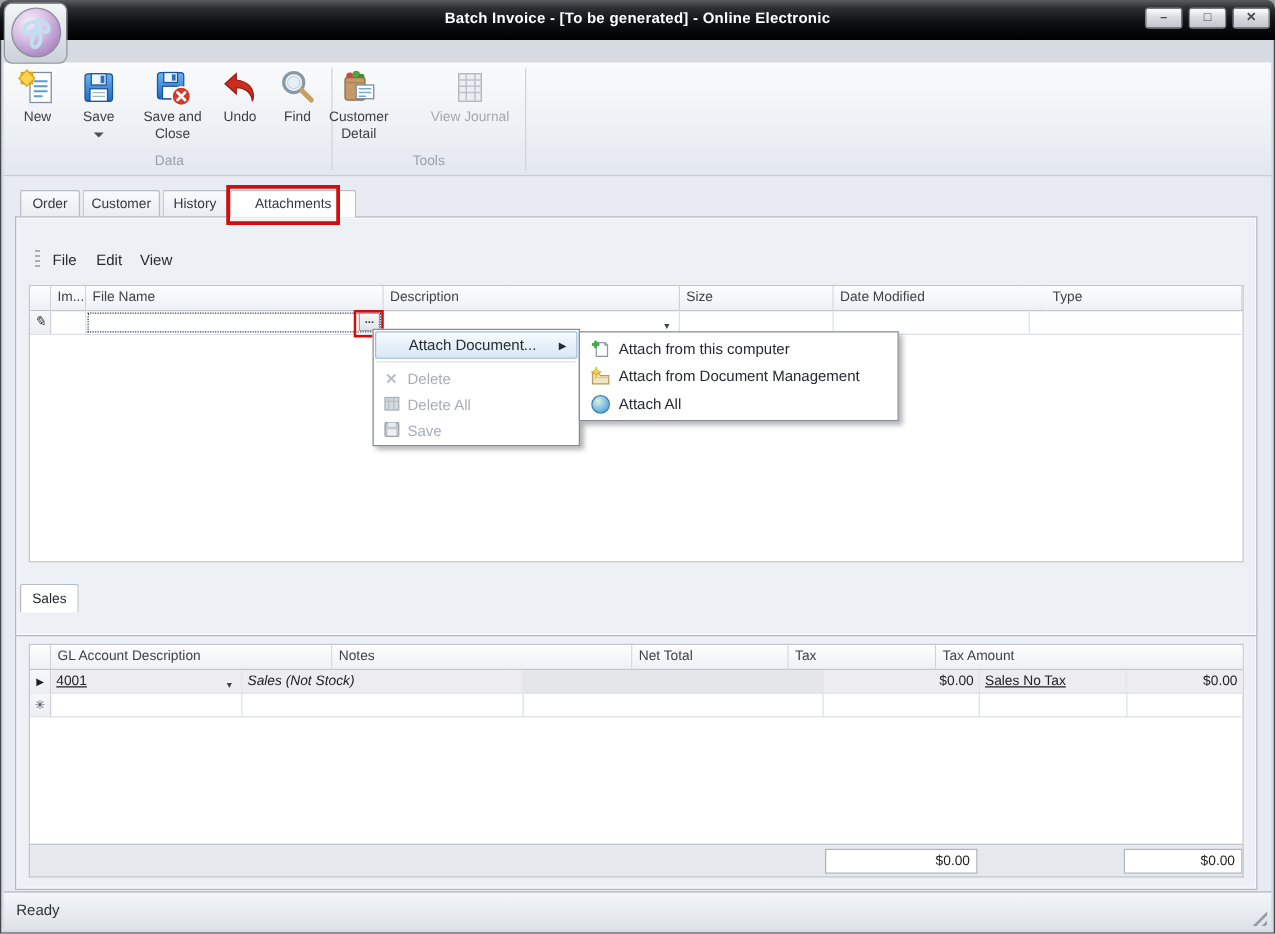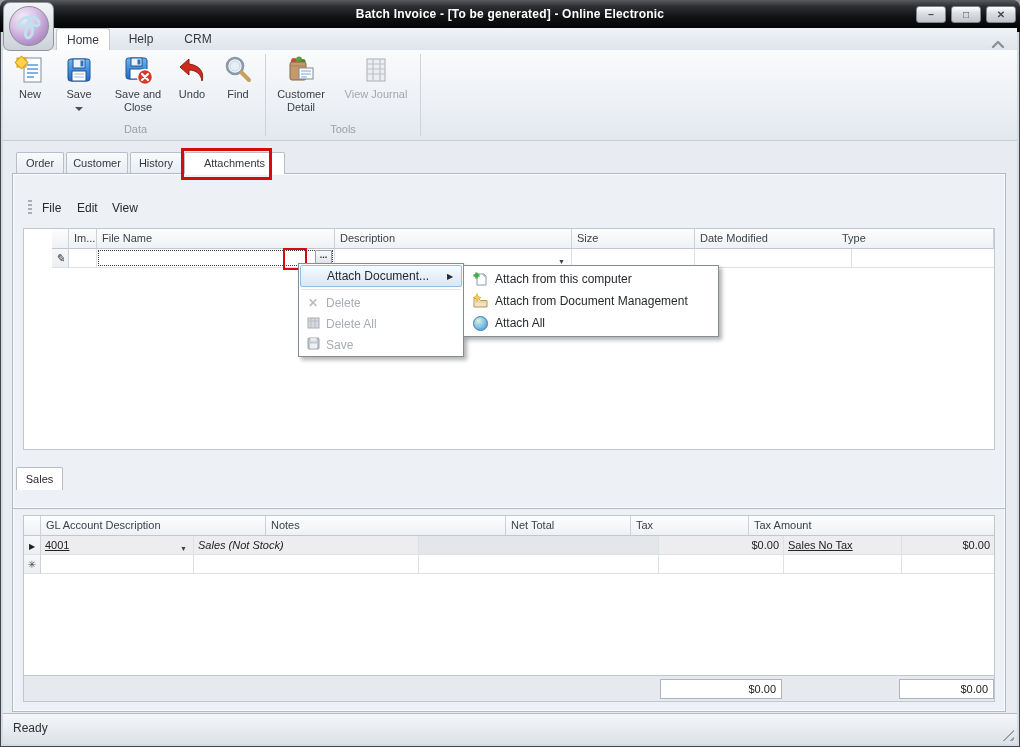--- a/index.html
+++ b/index.html
@@ -59,21 +59,21 @@
   .sales-panel{left:12px;top:489px;width:994px;height:223px;}
 
   
   .tstrip{position:absolute;left:3px;top:21px;right:3px;height:26px;}
   .grip{position:absolute;left:12px;top:5px;width:4px;height:15px;
     background:repeating-linear-gradient(#a9afb9 0 2px,transparent 2px 4px);}
   .menu-item{position:absolute;top:0;height:26px;line-height:26px;font-size:12px;color:#26292e;cursor:default;}
 
   
   .grid{position:absolute;background:#fff;border:1px solid #c2c7cf;box-sizing:border-box;}
-  .att-grid{left:10px;top:54px;width:972px;height:222px;padding-left:28px;}
+  .att-grid{left:10px;top:54px;width:972px;height:222px;}
   .sales-grid{left:10px;top:25px;width:972px;height:161px;}
   .g-head{display:flex;height:20px;}
   .g-hcell{box-sizing:border-box;background:linear-gradient(#fdfdfe,#eef1f4);border-right:1px solid #cdd2d9;
     border-bottom:1px solid #c2c7cf;font-size:11px;color:#3d4248;padding:0 0 0 5px;line-height:19px;overflow:hidden;white-space:nowrap;}
   .g-row{display:flex;height:19px;}
   .g-cell{box-sizing:border-box;border-right:1px solid #dde1e6;border-bottom:1px solid #dde1e6;font-size:11px;color:#222;
     line-height:18px;padding:0 4px;overflow:hidden;white-space:nowrap;position:relative;}
   .ind{background:linear-gradient(#f6f7f9,#eceef2);border-right:1px solid #cdd2d9;text-align:center;padding:0;}
   .pencil{font-style:italic;font-size:11px;color:#2c2f33;}
   .editcell{padding:0;}
@@ -147,30 +147,20 @@
       <svg width="30" height="30" viewBox="0 0 30 30">
         <g fill="none" stroke="#bfe0ef" stroke-width="3" stroke-linecap="round">
           <ellipse cx="10" cy="11" rx="6" ry="3.4" transform="rotate(-35 10 11)"></ellipse>
           <ellipse cx="20" cy="10" rx="6" ry="3.4" transform="rotate(40 20 10)"></ellipse>
           <ellipse cx="15" cy="21" rx="3.4" ry="6" transform="rotate(15 15 21)"></ellipse>
         </g>
       </svg>
     </div>
   </div>
 
-  <div class="ribbon-tabs">
-    <div class="rtab active" style="left:53px;width:54px;">Home</div>
-    <div class="rtab" style="left:115px;width:46px;">Help</div>
-    <div class="rtab" style="left:171px;width:48px;">CRM</div>
-    <span class="collapse-icon">
-      <svg width="14" height="9" viewBox="0 0 14 9">
-          <path d="M2 7 L7 2 L12 7" fill="none" stroke="#8b919a" stroke-width="2.4" stroke-linecap="round" stroke-linejoin="round"></path>
-        </svg>
-    </span>
-  </div>
 
   <div class="ribbon-body">
 
     <div class="rbtn" style="left:5px;width:44px;">
       <span class="ricon">
         <svg width="32" height="32" viewBox="0 0 32 32">
           <rect x="10" y="4" width="17" height="24" fill="#fdfdfd" stroke="#7d8ea0"></rect>
           <path d="M13 11h11M13 15h11M13 19h11M13 23h7" stroke="#5b9bd5" stroke-width="1.6" fill="none"></path>
           <g>
             <rect x="3" y="4" width="9" height="9" fill="#ffd34d" stroke="#d9a00f" stroke-width="1"></rect>
@@ -236,21 +226,21 @@
           <circle cx="13" cy="12" r="8" fill="#f2f6fa" stroke="#8a99a8" stroke-width="2.6"></circle>
           <circle cx="13" cy="12" r="5" fill="#e6eef6" stroke="#c6d2de" stroke-width="1"></circle>
           <line x1="19.5" y1="18.5" x2="27" y2="26" stroke="#c79f5e" stroke-width="4" stroke-linecap="round"></line>
         </svg>
       </span>
       <span>Find</span>
     </div>
 
     <div class="vsep" style="left:262px;"></div>
 
-    <div class="rbtn" style="left:266px;width:64px;">
+    <div class="rbtn" style="left:252px;width:64px;">
       <span class="ricon">
         <svg width="32" height="32" viewBox="0 0 32 32">
           <circle cx="9" cy="7" r="3" fill="#cc4a35"></circle>
           <circle cx="14" cy="5.5" r="3" fill="#56a23e"></circle>
           <circle cx="18" cy="7.5" r="2.6" fill="#3f8c33"></circle>
           <rect x="5" y="8" width="16" height="18" rx="2" fill="#c49a6c" stroke="#8a6b44"></rect>
           <path d="M5 12h16" stroke="#a98350" stroke-width="1"></path>
           <rect x="14" y="14" width="14" height="11" fill="#fff" stroke="#7a8a9a"></rect>
           <path d="M16 17h10M16 20h10M16 23h6" stroke="#7aa7d8" stroke-width="1.2"></path>
         </svg>

